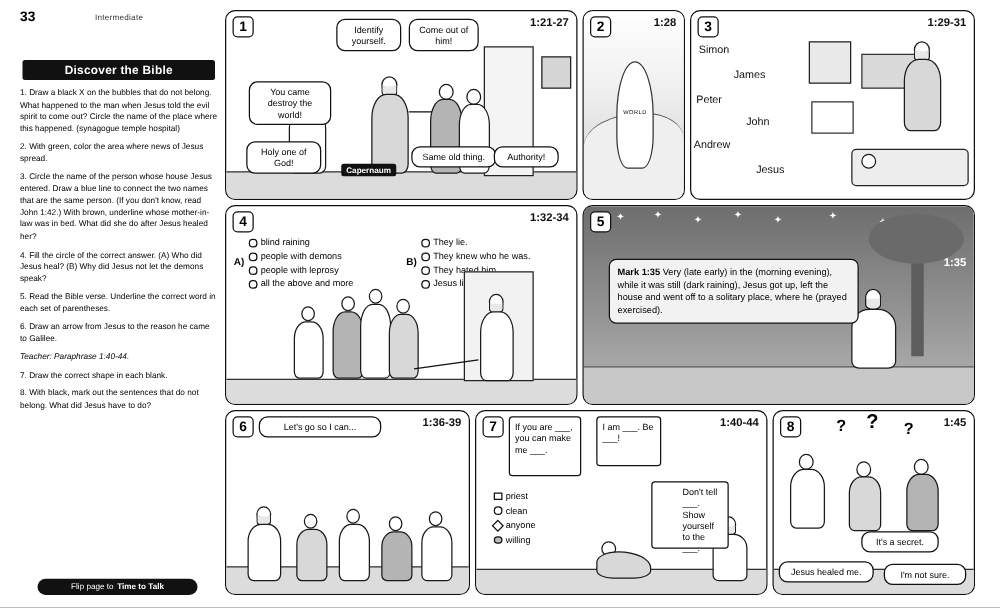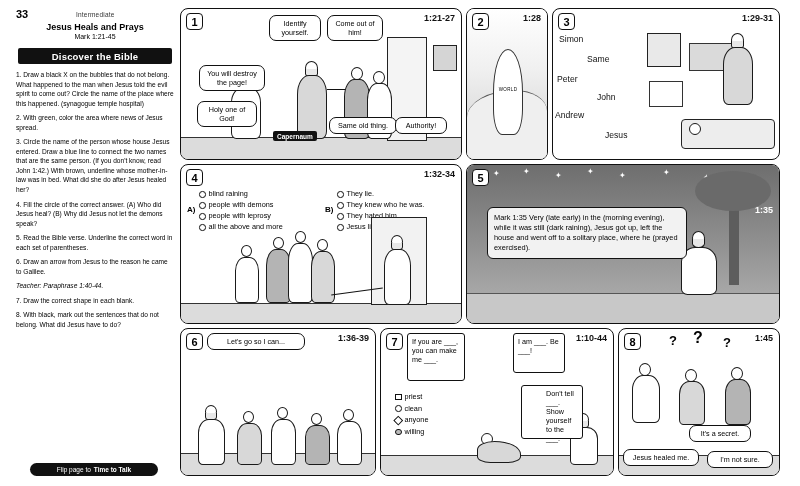--- a/index.html
+++ b/index.html
@@ -152,21 +152,21 @@
   .star { position: absolute; color: #fff; font-size: 8px; }
   .textbox5 {
     position: absolute;
     background: #f2f2f2;
     border: 1.3px solid #111;
     border-radius: 6px;
     font-size: 7.4px; line-height: 1.35;
     padding: 5px 6px;
     z-index: 6;
   }
-  .textbox5 b { font-weight: normal; }
+  .textbox5 b { font-weight: bold; }
   
   .mc { position: absolute; font-size: 7.3px; line-height: 1.5; }
   .mc .row { display: flex; align-items: center; gap: 3px; }
   .circ {
     width: 6.5px; height: 6.5px; border: 1.1px solid #111;
     border-radius: 50%; display: inline-block; flex: none;
   }
   .sqbox {
     width: 6.5px; height: 6.5px; border: 1.1px solid #111;
     display: inline-block; flex: none;
@@ -190,24 +190,20 @@
   }
 </style>
 </head>
 <body>
 
 <div id="page">
 
   <div id="left-col">
     <div class="pagenum">33</div>
     <div class="level">Intermediate</div>
-    <div class="title-block">
-      <div class="lesson-title">Jesus Heals and Prays</div>
-      <div class="lesson-ref">Mark 1:21-45</div>
-    </div>
     <div class="discover-bar">Discover the Bible</div>
     <div class="instructions">
       <p>1.  Draw a black X on the bubbles that do not belong. What happened to the man when Jesus told the evil spirit to come out? Circle the name of the place where this happened. (synagogue  temple  hospital)</p>
       <p>2.  With green, color the area where news of Jesus spread.</p>
       <p>3.  Circle the name of the person whose house Jesus entered. Draw a blue line to connect the two names that are the same person. (If you don't know, read John 1:42.) With brown, underline whose mother-in-law was in bed. What did she do after Jesus healed her?</p>
       <p>4.  Fill the circle of the correct answer. (A) Who did Jesus heal? (B) Why did Jesus not let the demons speak?</p>
       <p>5.  Read the Bible verse. Underline the correct word in each set of parentheses.</p>
       <p>6.  Draw an arrow from Jesus to the reason he came to Galilee.</p>
       <p style="font-style:italic">Teacher: Paraphrase 1:40-44.</p>
       <p>7.  Draw the correct shape in each blank.</p>
@@ -234,24 +230,24 @@
       <div class="fig" style="left:50px; top:78px; width:30px; height:52px;"></div>
       <div class="head" style="left:124px; top:52px; width:13px; height:14px;"></div>
       <div class="beard" style="left:124px; top:60px; width:13px; height:9px;"></div>
       <div class="fig gray" style="left:116px; top:66px; width:30px; height:64px;"></div>
       <div class="arrowline" style="left:146px; top:80px; width:24px;"></div>
       <div class="head" style="left:170px; top:58px; width:12px; height:13px;"></div>
       <div class="fig dgray" style="left:163px; top:70px; width:26px; height:60px;"></div>
       <div class="head" style="left:192px; top:62px; width:12px; height:13px;"></div>
       <div class="fig" style="left:186px; top:74px; width:25px; height:56px;"></div>
 
-      <div class="bub" style="left:18px; top:56px; width:66px;">You will destroy the page!</div>
+      <div class="bub" style="left:18px; top:56px; width:66px;">You came destroy the world!</div>
       <div class="bub" style="left:88px; top:6px; width:52px;">Identify yourself.</div>
       <div class="bub" style="left:146px; top:6px; width:56px;">Come out of him!</div>
-      <div class="bub" style="left:16px; top:92px; width:60px;text-align:center;">Holy one of God!</div>
+      <div class="bub" style="left:16px; top:104px; width:60px;text-align:center;">Holy one of God!</div>
       <div class="bub" style="left:148px; top:108px; width:68px;">Same old thing.</div>
       <div class="bub" style="left:214px; top:108px; width:52px;">Authority!</div>
       <div class="tag" style="left:92px; top:122px;">Capernaum</div>
     </div>
 
     <div class="panel" style="left:286px; top:0; width:82px; height:152px;">
       <div class="sky2"></div>
       <div class="hill"></div>
       <div class="pnum">2</div>
       <div class="pref">1:28</div>
@@ -259,21 +255,21 @@
       <div style="position:absolute; left:26px; top:78px; width:30px; text-align:center; font-size:4.5px; letter-spacing:.4px;">WORLD</div>
     </div>
 
     <div class="panel" style="left:372px; top:0; width:228px; height:152px;">
       <div class="pnum">3</div>
       <div class="pref">1:29-31</div>
       <div class="window" style="left:94px; top:24px; width:34px; height:34px; background:#e9e9e9;"></div>
       <div style="position:absolute; left:136px; top:34px; width:48px; height:28px; border:1.2px solid #333; background:#dadada;"></div>
       <div style="position:absolute; left:96px; top:72px; width:34px; height:26px; border:1.2px solid #333; background:#fff;"></div>
       <div class="namecol" style="left:6px; top:22px;">Simon</div>
-      <div class="namecol" style="left:34px; top:42px;">Same</div>
+      <div class="namecol" style="left:34px; top:42px;">James</div>
       <div class="namecol" style="left:4px; top:62px;">Peter</div>
       <div class="namecol" style="left:44px; top:80px;">John</div>
       <div class="namecol" style="left:2px; top:98px;">Andrew</div>
       <div class="namecol" style="left:52px; top:118px;">Jesus</div>
       <div class="head" style="left:178px; top:24px; width:13px; height:14px;"></div>
       <div class="beard" style="left:178px; top:32px; width:13px; height:9px;"></div>
       <div class="fig gray" style="left:170px; top:38px; width:30px; height:58px;"></div>
       <div style="position:absolute; left:128px; bottom:10px; width:94px; height:30px; border:1.4px solid #222; background:#ededed; border-radius:4px;"></div>
       <div class="head" style="left:136px; bottom:24px; width:12px; height:12px;"></div>
     </div>
@@ -373,23 +369,23 @@
       <div class="head" style="left:96px; top:78px; width:11px; height:12px;"></div>
       <div class="fig" style="left:90px; top:90px; width:25px; height:46px;"></div>
       <div class="head" style="left:130px; top:84px; width:11px; height:12px;"></div>
       <div class="fig dgray" style="left:124px; top:96px; width:25px; height:40px;"></div>
       <div class="head" style="left:162px; top:80px; width:11px; height:12px;"></div>
       <div class="fig" style="left:156px; top:92px; width:25px; height:44px;"></div>
     </div>
 
     <div class="panel" style="left:200px; top:320px; width:234px; height:148px;">
       <div class="pnum">7</div>
-      <div class="pref">1:10-44</div>
+      <div class="pref">1:40-44</div>
       <div class="bub sq" style="left:26px; top:4px; width:58px; height:48px; text-align:left;">If you are ___, you can make me ___.</div>
-      <div class="bub sq" style="left:96px; top:4px; width:52px; height:40px; text-align:left;margin-left:36px;">I am ___. Be ___!</div>
+      <div class="bub sq" style="left:96px; top:4px; width:52px; height:40px; text-align:left;">I am ___. Be ___!</div>
       <div class="bub sq" style="left:140px; top:56px; width:62px; height:54px; text-align:left;padding-left:24px;">Don't tell ___. Show yourself to the ___.</div>
       <div class="choicebox" style="left:14px; top:62px;">
         <div class="row">
             <span class="sqbox"></span>
             <span>priest</span>
           </div>
         <div class="row">
             <span class="circ"></span>
             <span>clean</span>
           </div>

